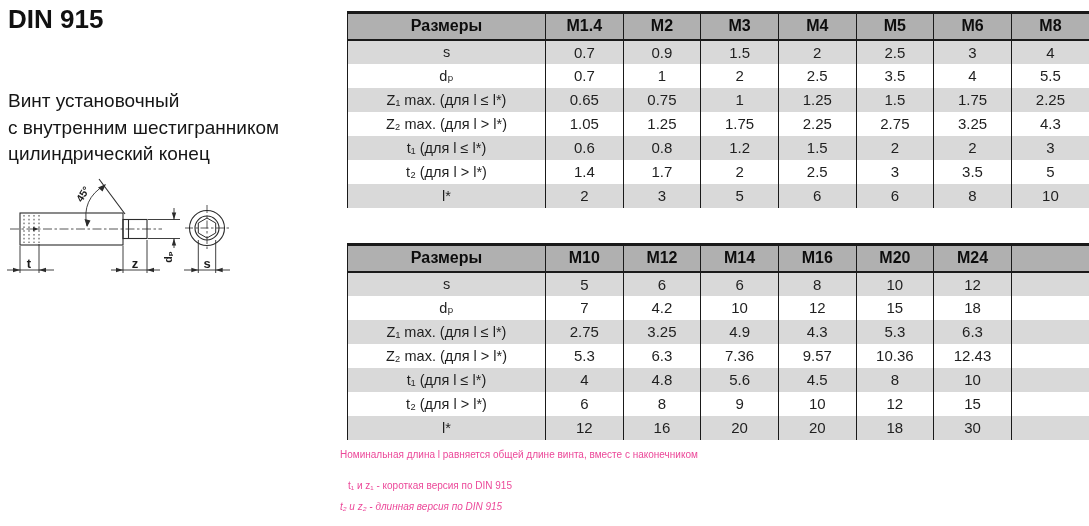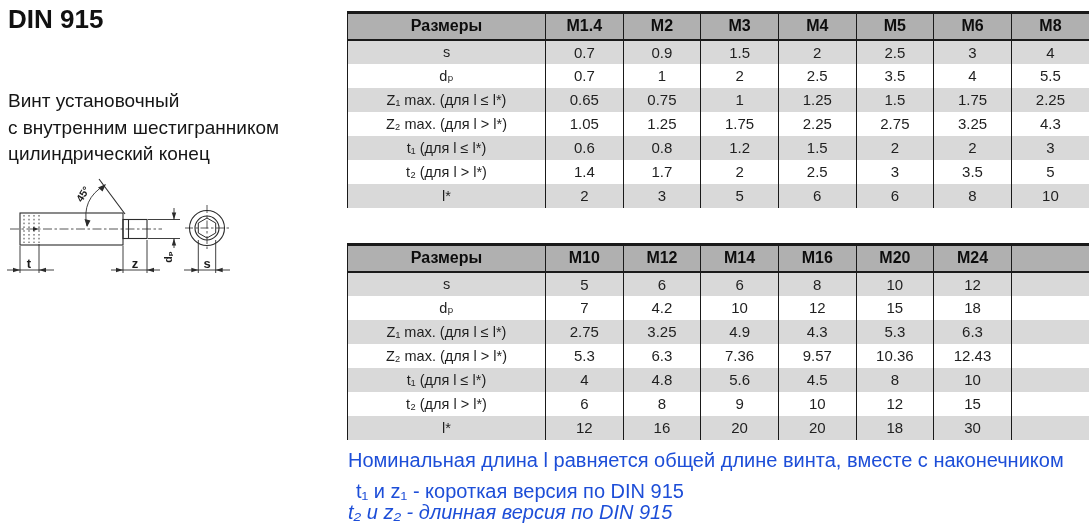--- a/index.html
+++ b/index.html
@@ -44,21 +44,21 @@
     background:var(--table-header-bg);
     border-top:3px solid var(--border);
     border-bottom:2px solid var(--border);
     font-weight:bold;font-size:16px;height:27px;color:#0d0d0d;
   }
   .dim-table tbody tr{height:24px;}
   .dim-table tbody tr:nth-child(odd){background:var(--row-stripe);}
   .dim-table tbody th{font-weight:normal;font-size:14.5px;}
   .dim-table tbody td{font-size:15px;}
 
-  .footnote{position:absolute;left:348px;color:#1d4ed8;font-size:20px;}
+  .footnote{position:absolute;left:340px;color:#ec4899;font-size:10px;}
   #fn-note{top:449px;}
   #fn-short{top:480px;margin-left:8px;}
   #fn-long{top:501px;font-style:italic;}
 </style>
 </head>
 <body>
 
 <div class="title-block">
   <div class="std-line">DIN 915</div>
 </div>

